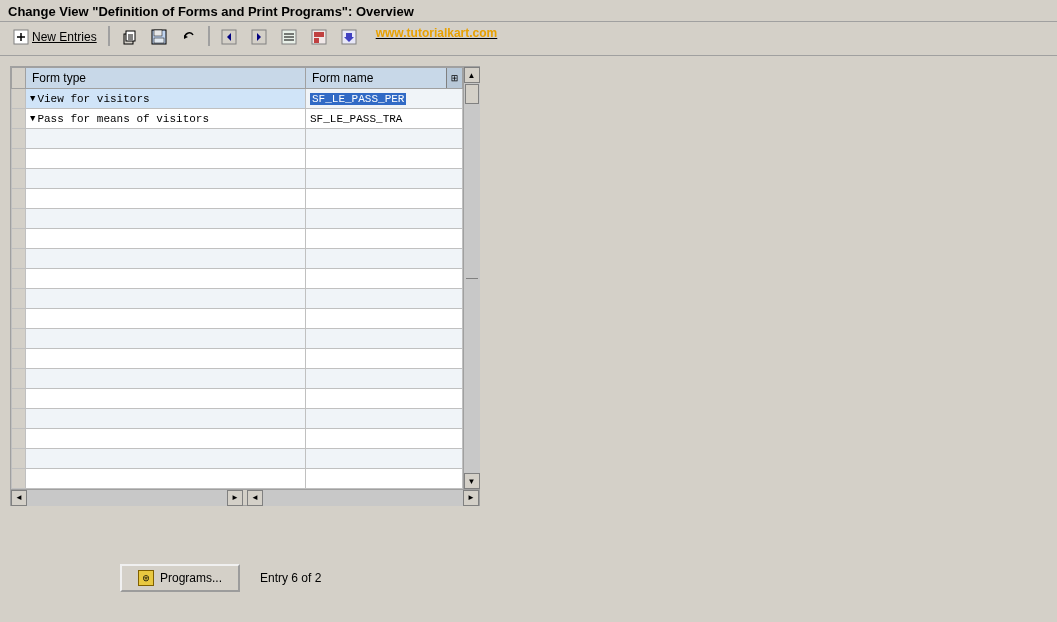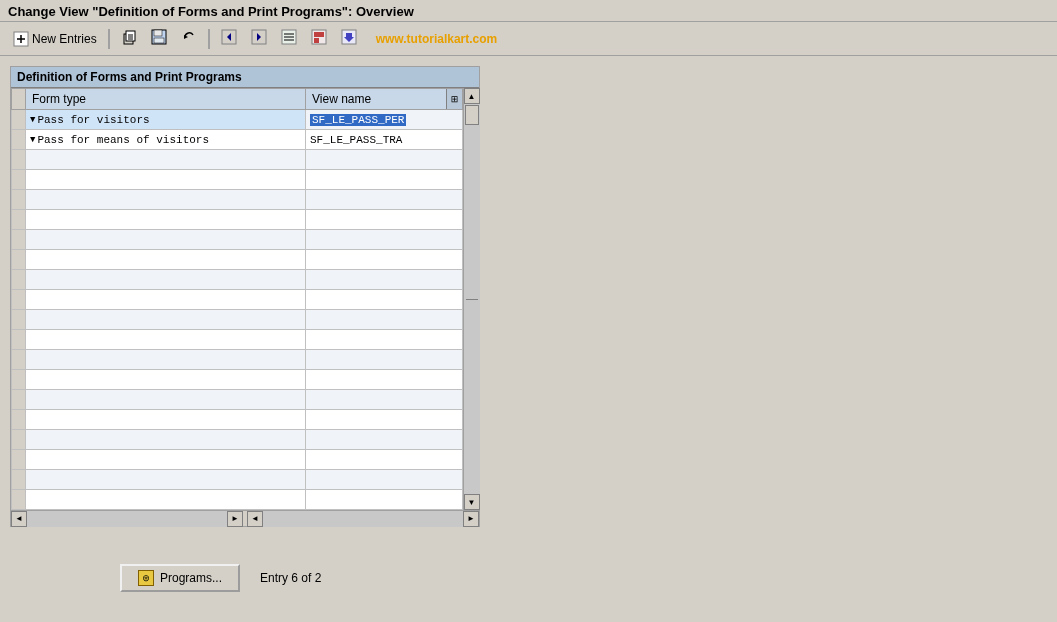--- a/index.html
+++ b/index.html
@@ -22,23 +22,24 @@
       font-size: 13px;
       font-weight: bold;
       color: #000;
     }
 
     
     .toolbar {
       background: #d4d0c8;
       padding: 4px 8px;
       display: flex;
-      align-items: center;
+      align-items: flex-start;
       gap: 4px;
       border-bottom: 1px solid #a0a0a0;
+      text-decoration: underline;
     }
     .toolbar-btn {
       background: #d4d0c8;
       border: 1px solid transparent;
       padding: 2px 4px;
       cursor: pointer;
       display: flex;
       align-items: center;
       gap: 3px;
       font-size: 12px;
@@ -312,46 +313,45 @@
         <polygon points="5,4 11,4 11,8 13,8 8,13 3,8 5,8" fill="#4040c0"></polygon>
       </svg>
     </span>
   </button>
 
   <div class="watermark">www.tutorialkart.com</div>
 </div>
 
 <div class="main-content">
   <div class="panel">
-    <div class="panel-title">Definition of Forms and Print Programs</div>
 
     <div class="table-wrapper">
       <div class="table-area">
         <table class="data-table">
           <thead>
             <tr>
               <th class="row-selector"></th>
               <th>
                 <span>Form type</span>
               </th>
               <th style="position:relative;">
-                <span>View name</span>
+                <span>Form name</span>
                 
                 <span style="position:absolute;right:0;top:0;width:16px;height:100%;background:#b8c8d8;border-left:1px solid #808080;display:flex;align-items:center;justify-content:center;cursor:pointer;font-size:9px;">⊞</span>
               </th>
             </tr>
           </thead>
           <tbody id="table-body">
 
           <tr>
                 <td class="row-selector"></td>
                 <td style="background: rgb(208, 228, 248);">
                   <div class="cell-with-arrow">
                     <span class="dropdown-arrow">▼</span>
-                    <span>Pass for visitors</span>
+                    <span>View for visitors</span>
                   </div>
                 </td>
                 <td><span style="background: rgb(49, 106, 197); color: rgb(255, 255, 255); padding: 0px 2px; margin-top: 8px;">SF_LE_PASS_PER</span></td>
               </tr>
               <tr>
                 <td class="row-selector"></td>
                 <td>
                   <div class="cell-with-arrow">
                     <span class="dropdown-arrow">▼</span>
                     <span>Pass for means of visitors</span>

